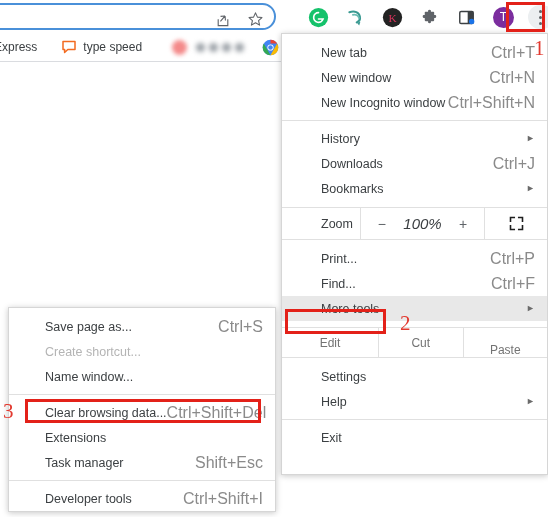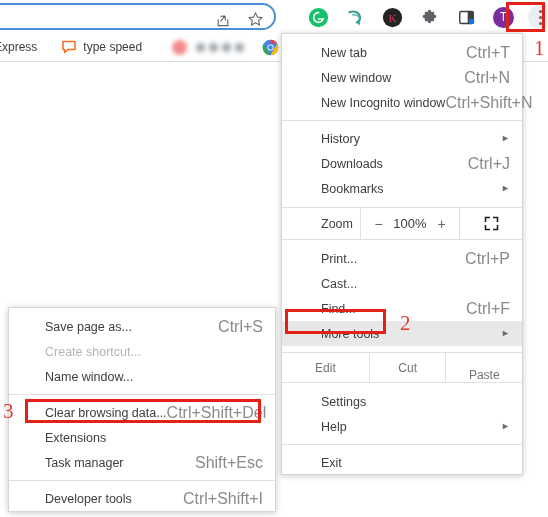--- a/index.html
+++ b/index.html
@@ -54,21 +54,21 @@
   .blur-dot { width: 15px; height: 15px; border-radius: 50%; background: #f48a8a; filter: blur(2.2px); }
   .blur-text { display: flex; gap: 4px; align-items: center; filter: blur(2.6px); }
   .blur-text i { display: block; width: 9px; height: 9px; border-radius: 50%; background: #9aa0a6; }
 
   .page-area {
     position: absolute; left: 0; top: 62px; width: 548px; height: 455px; background: #ffffff;
   }
 
   
   .main-menu {
-    position: absolute; left: 281px; top: 33px; width: 242px; height: 442px;
+    position: absolute; left: 281px; top: 33px; width: 267px; height: 442px;
     background: #ffffff; border: 1px solid #d6d6d6;
     box-shadow: 0 1px 6px rgba(0,0,0,0.22);
   }
   .menu-item {
     position: relative; height: 25px; display: flex; align-items: center;
     padding-left: 39px; padding-right: 12px; font-size: 12.5px; color: #3c4043;
     white-space: nowrap;
   }
   .menu-item .shortcut {
     margin-left: auto; color: #8a8a8a; font-size: 16px;
@@ -85,21 +85,21 @@
     display: flex; align-items: stretch; height: 33px;
     border-top: 1px solid #e0e0e0; border-bottom: 1px solid #e0e0e0;
   }
   .zoom-label { width: 78px; display: flex; align-items: center; padding-left: 39px; font-size: 12.5px; color: #3c4043; }
   .zoom-ctl {
     flex: 1; display: flex; align-items: center; justify-content: space-around;
     border-left: 1px solid #e0e0e0; border-right: 1px solid #e0e0e0;
     font-size: 12.5px; color: #3c4043; padding: 0 6px;
   }
   .zoom-btn { color: #5f6368; font-size: 14px; padding: 0 4px; }
-  .zoom-val { font-size: 13px; color: #3c4043; }
+  .zoom-val { font-size: 15px; color: #3c4043; font-style: italic; }
   .zoom-full { width: 62px; display: flex; align-items: center; justify-content: center; }
 
   
   .edit-row {
     display: flex; align-items: stretch; height: 31px;
     border-top: 1px solid #e0e0e0; border-bottom: 1px solid #e0e0e0;
   }
   .edit-cell {
     flex: 1; display: flex; align-items: center; justify-content: center;
     font-size: 12px; color: #737373; border-right: 1px solid #e0e0e0;
@@ -274,23 +274,20 @@
       </div>
     </div>
 
     <div style="height:6px"></div>
 
     <div class="menu-item">
       <span>Print...</span>
       <span class="shortcut">Ctrl+P</span>
     </div>
     <div class="menu-item">
-      <span>Cast...</span>
-    </div>
-    <div class="menu-item">
       <span>Find...</span>
       <span class="shortcut">Ctrl+F</span>
     </div>
     <div class="menu-item hl">
       <span>More tools</span>
       <span class="arrow">►</span>
     </div>
 
     <div style="height:6px"></div>
 

